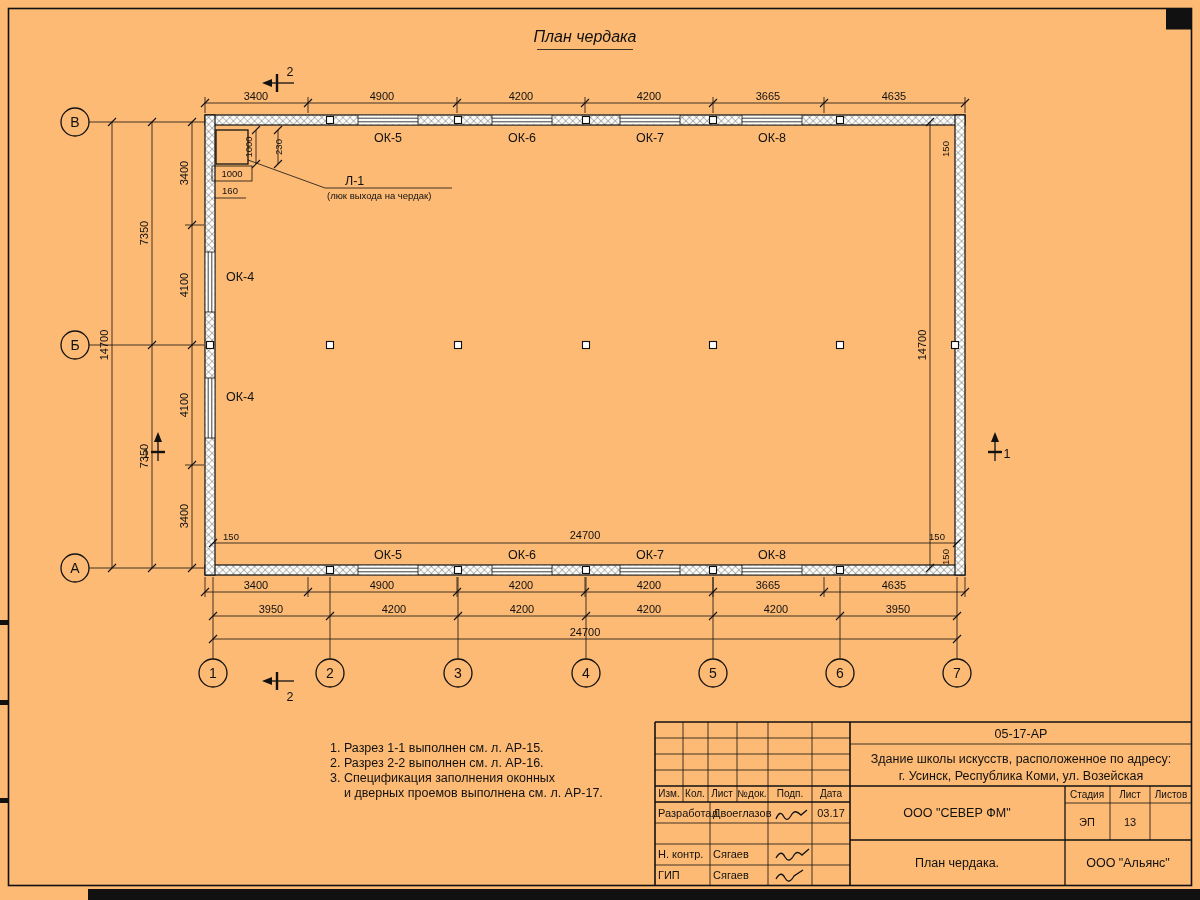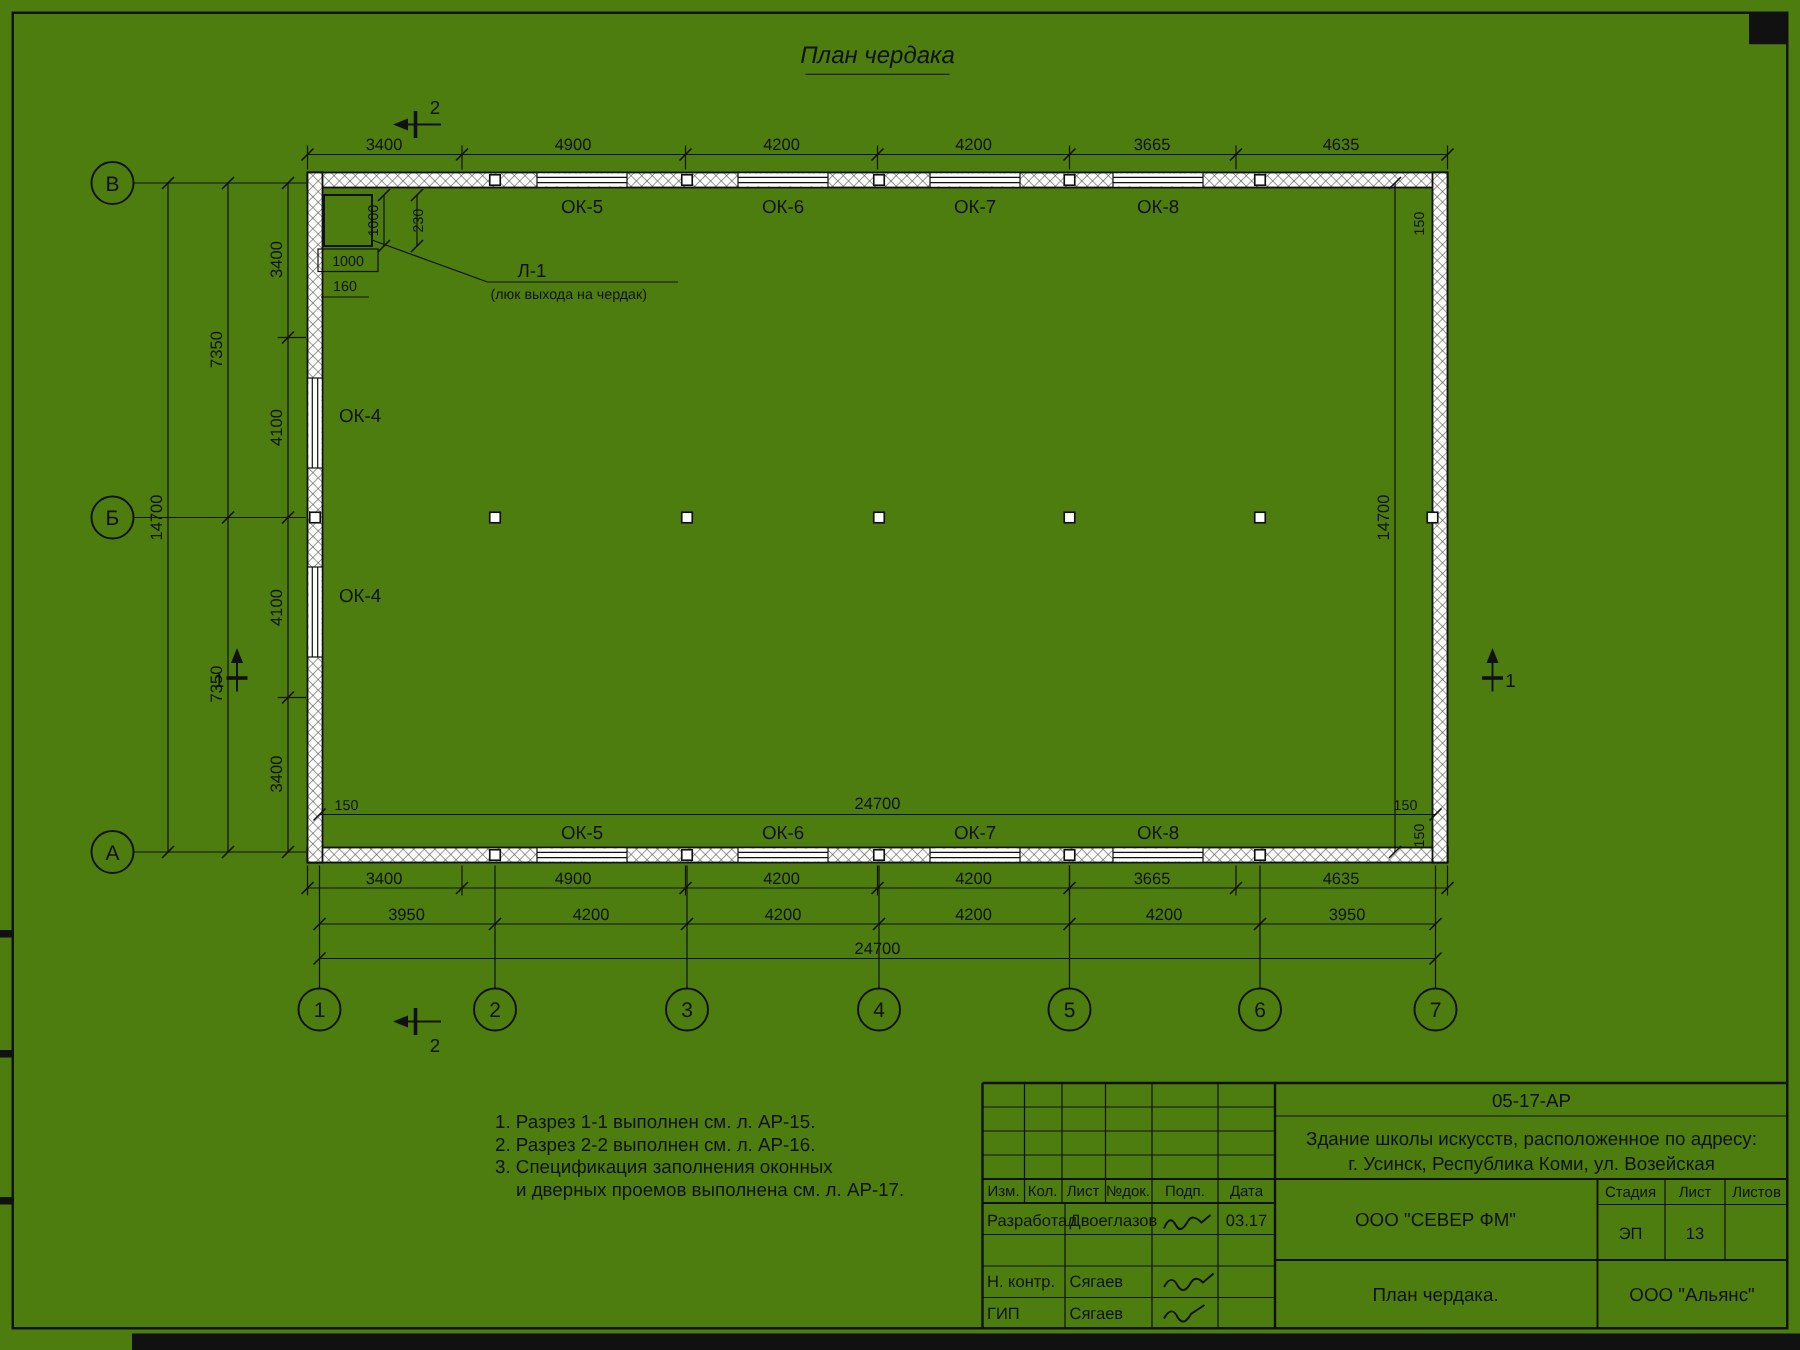--- a/index.html
+++ b/index.html
@@ -1,16 +1,16 @@
 <!DOCTYPE html>
 <html><head>
 <meta charset="utf-8">
 <style>
   html,body{margin:0;padding:0;background:#d9d9d9;}
-  .sheet{position:relative;width:1200px;height:900px;background:#4d7c0f;overflow:hidden;}
+  .sheet{position:relative;width:1200px;height:900px;background:#fdba74;overflow:hidden;}
   svg{position:absolute;left:0;top:0;}
   text{font-family:"Liberation Sans",sans-serif;fill:#111;stroke:none;}
   .dim{font-size:11px;}
   .lbl{font-size:12.5px;}
   .axis{font-size:14px;}
   .ttl{font-size:16px;font-style:italic;}
   .note{font-size:12.5px;}
   .small{font-size:9.5px;}
   .tb{font-size:11px;}
   .tbs{font-size:10px;}

